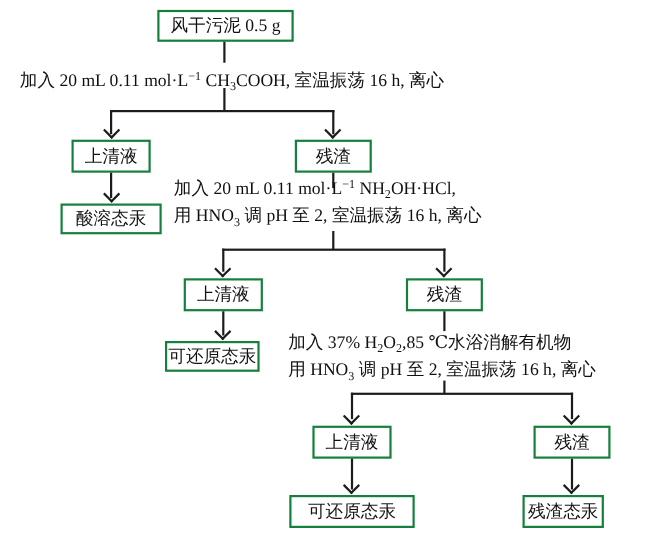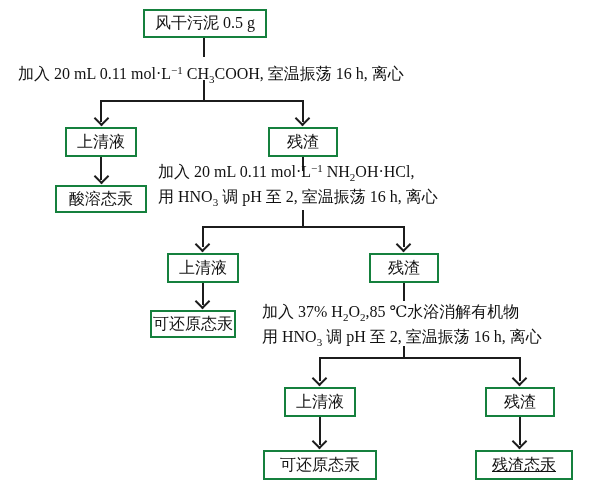--- a/index.html
+++ b/index.html
@@ -83,15 +83,15 @@
 
   <div class="node" style="left:284px; top:387px; width:72px; height:30px;">上清液</div>
   <div class="node" style="left:485px; top:387px; width:70px; height:30px;">残渣</div>
 
   <div class="vline" style="left:319px; top:417px; height:28px;"></div>
   <div class="chev" style="left:314px; top:436px;"></div>
   <div class="node" style="left:263px; top:450px; width:114px; height:30px;">可还原态汞</div>
 
   <div class="vline" style="left:519px; top:417px; height:28px;"></div>
   <div class="chev" style="left:514px; top:436px;"></div>
-  <div class="node" style="left:475px; top:450px; width:98px; height:30px;text-decoration:underline;">残渣态汞</div>
+  <div class="node" style="left:475px; top:450px; width:74px; height:30px;">残渣态汞</div>
 
 </div>
 
 </body></html>

